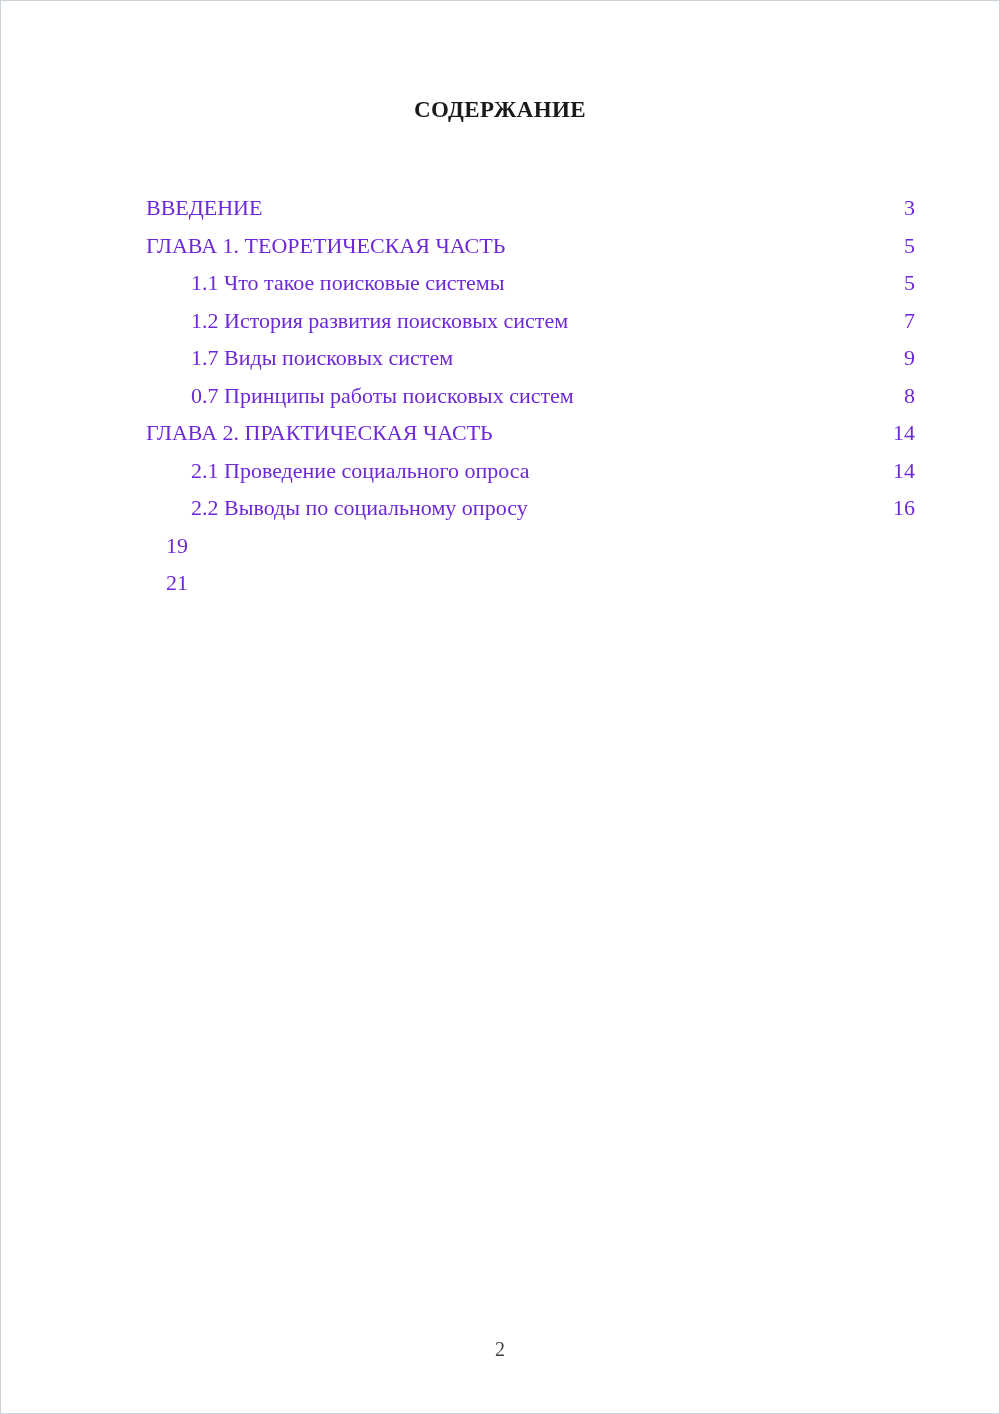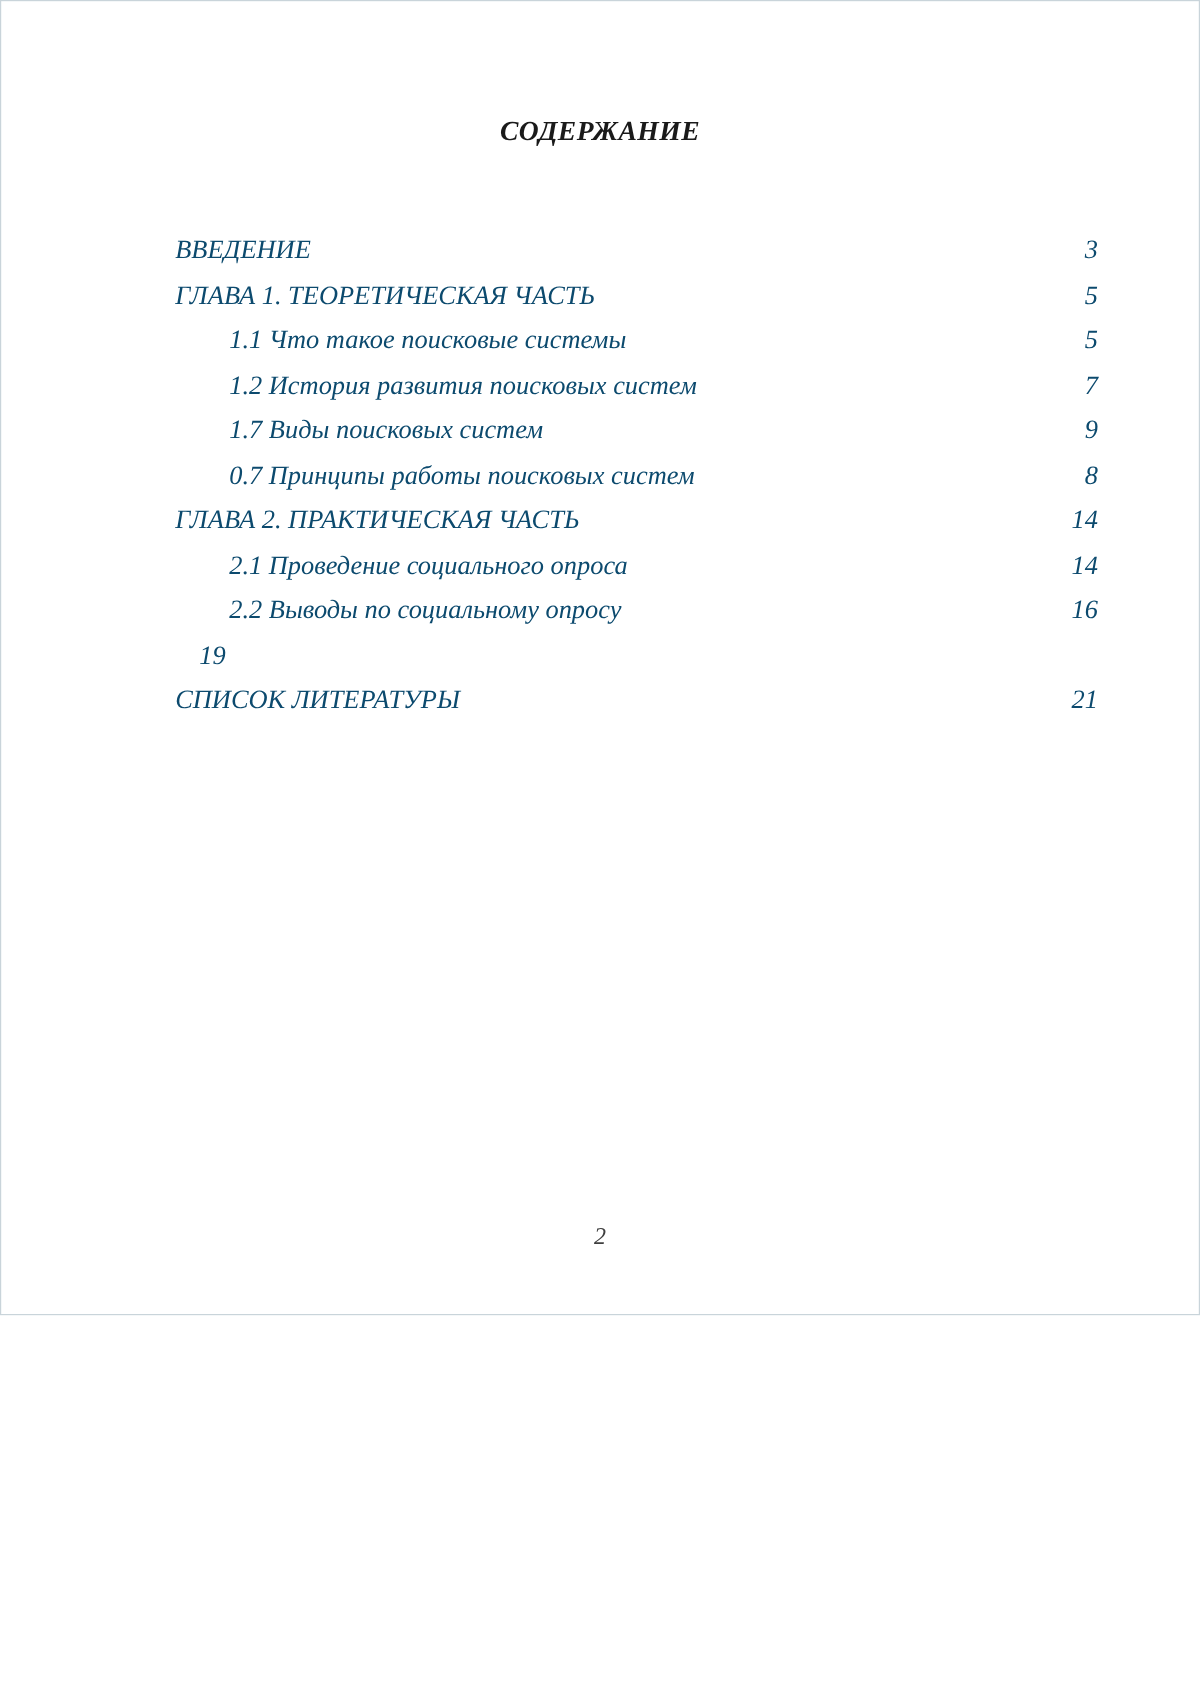--- a/index.html
+++ b/index.html
@@ -6,44 +6,43 @@
     html, body { background: #ffffff; }
     body {
       width: 1000px;
       height: 1414px;
       font-family: "Liberation Serif", serif;
       color: #1c1c1c;
     }
     .page {
       position: relative;
       width: 1000px;
-      height: 1096px;
+      height: 1414px;
       background: #ffffff;
       border: 1px solid #c9d4da;
       overflow: hidden;
-      font-style: italic;
     }
     .doc-title {
       text-align: center;
       padding-top: 96px;
       font-weight: bold;
       font-size: 23px;
       letter-spacing: 0.4px;
       color: #1a1a1a;
     }
     .toc {
       margin: 66px 84px 0 145px;
     }
     .toc-row {
       display: flex;
       justify-content: space-between;
       align-items: baseline;
       font-size: 22px;
       line-height: 37.5px;
-      color: #0c4a6e;
+      color: #6d28d9;
     }
     .toc-row.indent .toc-label {
       padding-left: 45px;
     }
     .toc-label {
       white-space: nowrap;
       text-align: left;
     }
     .toc-page {
       white-space: nowrap;
@@ -112,21 +111,20 @@
     <div class="toc-row indent">
       <span class="toc-label">2.2 Выводы по социальному опросу</span>
       <span class="toc-page">16</span>
     </div>
 
     <div class="toc-row">
       <span class="toc-page">19</span>
     </div>
 
     <div class="toc-row">
-      <span class="toc-label">СПИСОК ЛИТЕРАТУРЫ</span>
       <span class="toc-page">21</span>
     </div>
 
   </div>
 
   <div class="footer-page-number">2</div>
 
 </div>
 
 </body></html>

